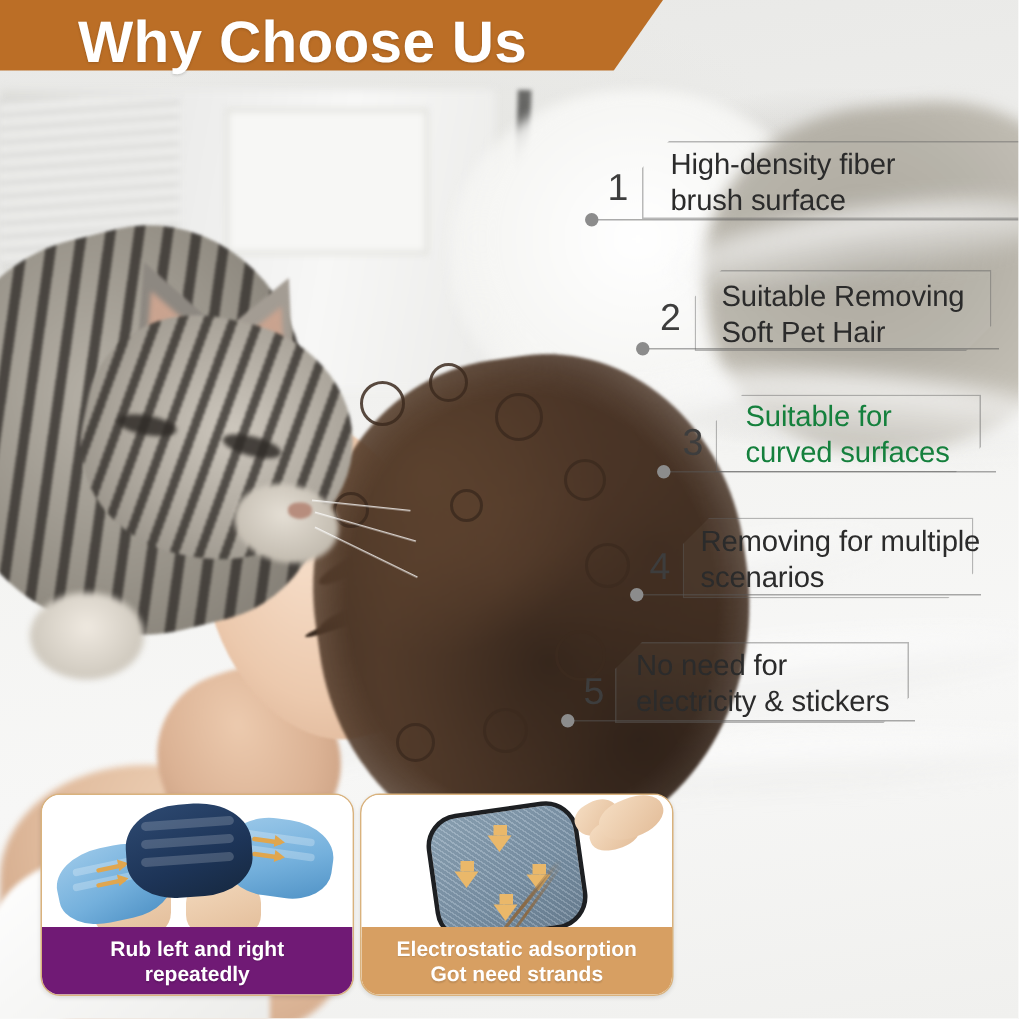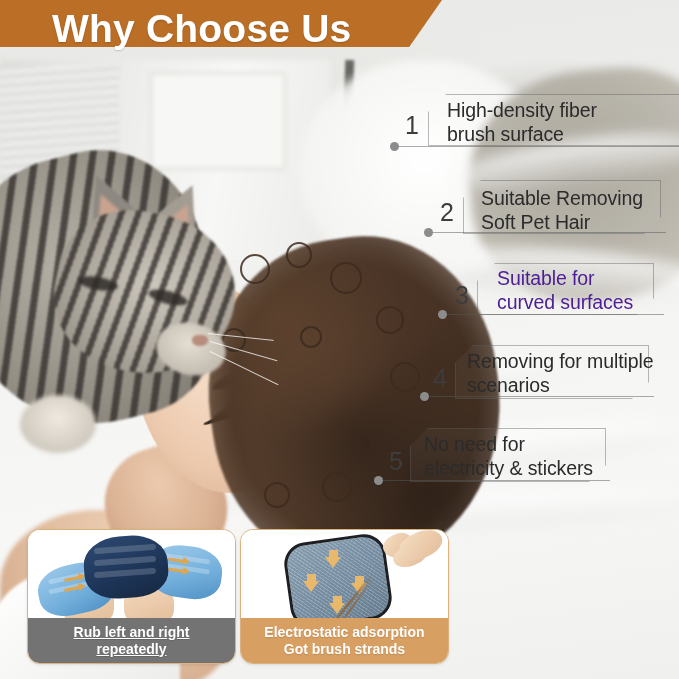--- a/index.html
+++ b/index.html
@@ -579,21 +579,21 @@
       <div class="f-box" style="left:463px; top:180px; width:198px; height:54px;"></div>
       <div class="f-text" style="left: 481px; top: 186px; width: 200px; color: rgb(43, 43, 43);">Suitable Removing
 Soft Pet Hair</div>
       <div class="f-num" style="left:440px; top:200px;">2</div>
       <div class="f-line" style="left:428px; top:232px; width:238px;"></div>
       <div class="f-dot" style="left:424px; top:228px;"></div>
     </div>
 
     <div class="feature">
       <div class="f-box" style="left:477px; top:263px; width:177px; height:52px;"></div>
-      <div class="f-text" style="left: 497px; top: 266px; width: 180px; color: #4c1d95;">Suitable for
+      <div class="f-text" style="left: 497px; top: 266px; width: 180px; color: #15803d;">Suitable for
 curved surfaces</div>
       <div class="f-num" style="left:455px; top:283px;">3</div>
       <div class="f-line" style="left:442px; top:314px; width:222px;"></div>
       <div class="f-dot" style="left:438px; top:310px;"></div>
     </div>
 
     <div class="feature">
       <div class="f-box" style="left:455px; top:345px; width:194px; height:54px;"></div>
       <div class="f-text" style="left: 467px; top: 349px; width: 200px; color: rgb(43, 43, 43);">Removing for multiple
 scenarios</div>
@@ -628,21 +628,21 @@
         <div class="pad-line" style="left:132px; top:26px; width:50px; height:5px; transform:rotate(8deg);"></div>
         <div class="pad-line" style="left:132px; top:36px; width:50px; height:5px; transform:rotate(8deg);"></div>
         <div class="arrow-o" style="left:140px; top:29px; width:20px; transform:rotate(8deg);"></div>
         <div class="arrow-o" style="left:140px; top:39px; width:20px; transform:rotate(8deg);"></div>
 
         <div class="glove glove-navy" style="left:56px; top:6px; width:84px; height:62px; transform:rotate(-4deg);"></div>
         <div class="pad-line" style="left:66px; top:16px; width:62px; height:6px; transform:rotate(-4deg); background:rgba(255,255,255,0.18);"></div>
         <div class="pad-line" style="left:66px; top:28px; width:62px; height:6px; transform:rotate(-4deg); background:rgba(255,255,255,0.18);"></div>
         <div class="pad-line" style="left:66px; top:40px; width:62px; height:6px; transform:rotate(-4deg); background:rgba(255,255,255,0.18);"></div>
       </div>
-      <div class="caption two" style="background: #737373; text-decoration: underline;">Rub left and right
+      <div class="caption two" style="background: #701a75;">Rub left and right
 repeatedly</div>
     </div>
 
     <div class="card c2" style="border-color: rgb(217, 178, 125);">
       <div class="card-img">
         <div class="pad2"></div>
         <div class="arr-stem" style="left:88px; top:20px;"></div>
         <div class="arr-in" style="left:84px; top:27px;"></div>
         <div class="arr-stem" style="left:66px; top:44px;"></div>
         <div class="arr-in" style="left:62px; top:51px;"></div>
@@ -652,18 +652,18 @@
         <div class="arr-in" style="left:88px; top:73px;"></div>
 
         <div class="hairstrand" style="left:62px; top:76px; width:86px; transform:rotate(-52deg);"></div>
         <div class="hairstrand" style="left:66px; top:74px; width:82px; transform:rotate(-50deg);"></div>
         <div class="hairstrand" style="left:70px; top:78px; width:80px; transform:rotate(-54deg);"></div>
         <div class="finger" style="left:142px; top:4px; width:30px; height:22px; transform:rotate(-30deg);"></div>
         <div class="finger" style="left:152px; top:16px; width:34px; height:20px; transform:rotate(-20deg);"></div>
         <div class="finger" style="left:158px; top:2px; width:44px; height:26px; transform:rotate(-24deg);"></div>
       </div>
       <div class="caption two" style="background: rgb(215, 159, 98);">Electrostatic adsorption
-Got brush strands</div>
+Got need strands</div>
     </div>
 
   </div>
 
 </div>
 
 </body></html>

